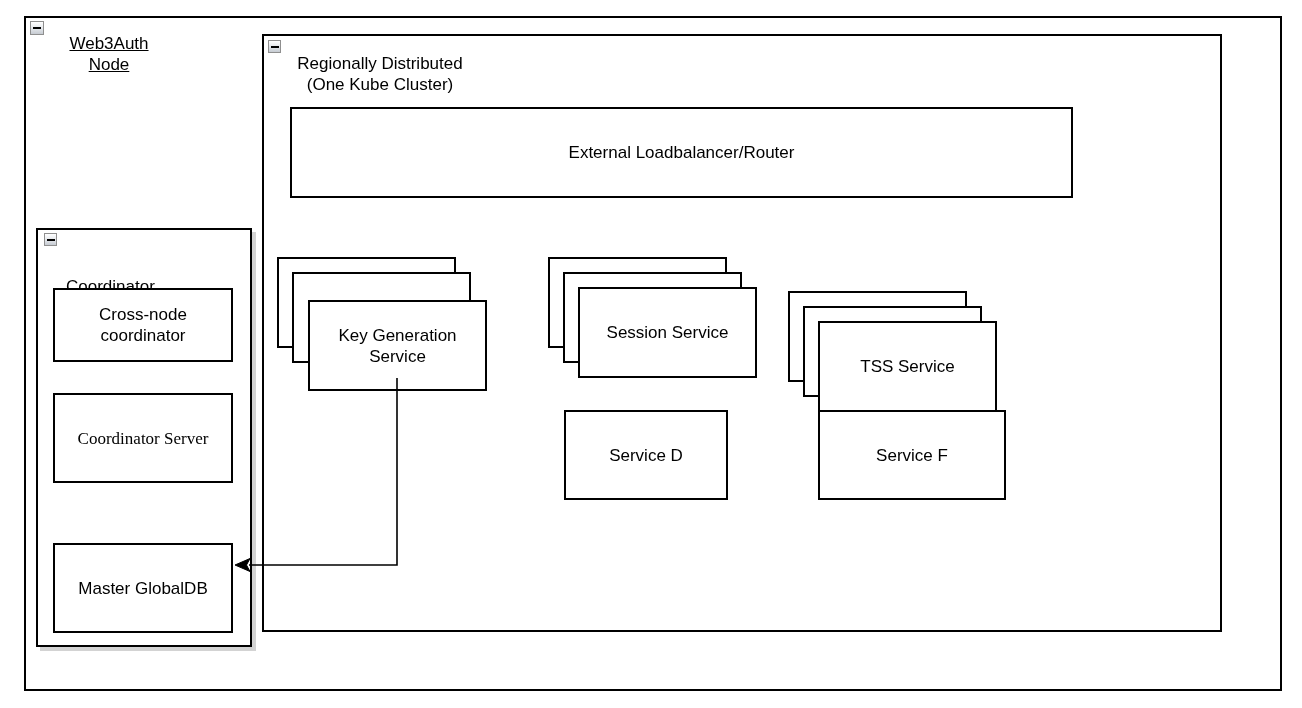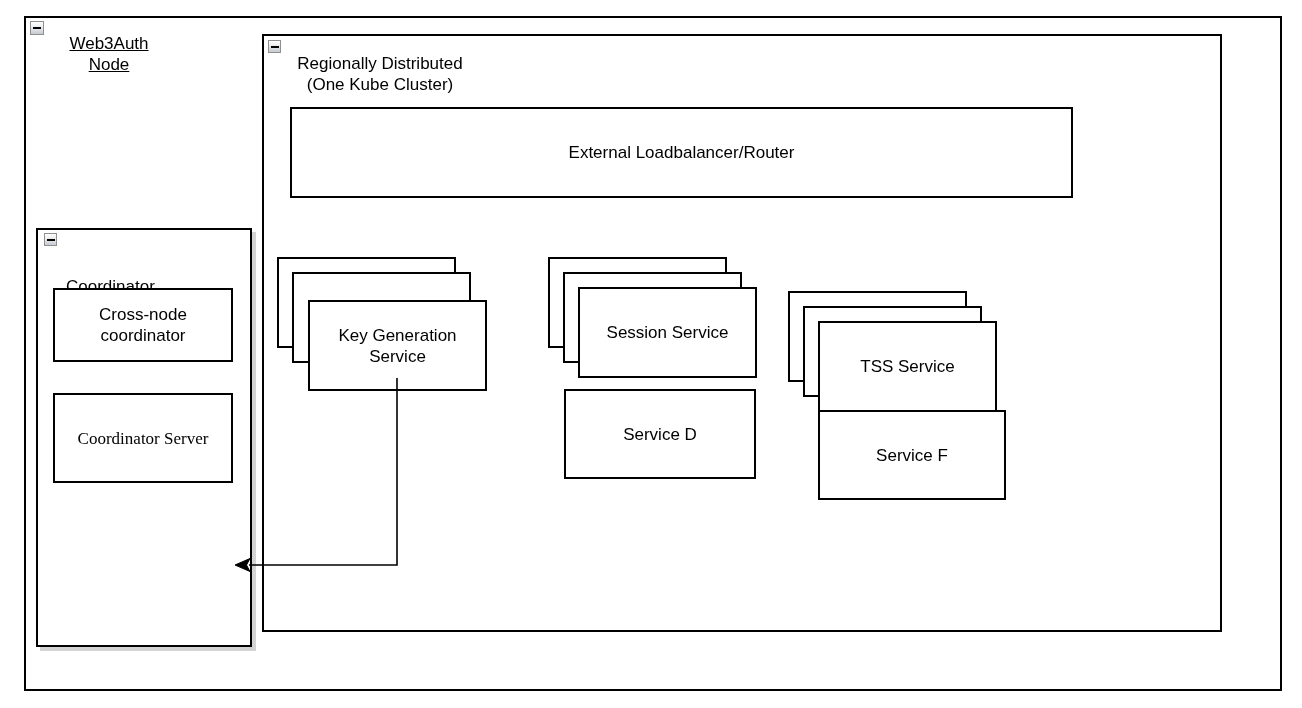--- a/index.html
+++ b/index.html
@@ -101,21 +101,21 @@
   </div>
 
   <div class="stack" style="left:788px; top:257px; width:210px; height:122px;margin-top:34px;">
     <div class="shape stack-box" style="left:0; top:0;"></div>
     <div class="shape stack-box" style="left:15px; top:15px;"></div>
     <div class="shape stack-box node-box" style="left:30px; top:30px;">
       <span>TSS Service</span>
     </div>
   </div>
 
-  <div class="shape node-box" style="left:564px; top:389px; width:192px; height:90px;">
+  <div class="shape node-box" style="left:564px; top:410px; width:164px; height:90px;">
     <span>Service D</span>
   </div>
 
   <div class="shape node-box" style="left:818px; top:410px; width:188px; height:90px;">
     <span>Service F</span>
   </div>
 
   <div class="shape" style="left:36px; top:228px; width:216px; height:419px; box-shadow:4px 4px 0 #d3d3d3;"></div>
   <div class="collapse-btn" style="left:44px; top:233px; width:13px; height:13px;">
     <span class="minus-bar"></span>
@@ -123,20 +123,23 @@
   <div class="container-label" style="left:66px; top:238px; text-align:left;margin-top:38px;">Coordinator</div>
 
   <div class="shape node-box" style="left:53px; top:288px; width:180px; height:74px; padding:0 24px;">
     <span>Cross-node coordinator</span>
   </div>
 
   <div class="shape node-box" style="left:53px; top:393px; width:180px; height:90px;font-family:Liberation Serif, serif;">
     <span>Coordinator Server</span>
   </div>
 
+  <div class="shape node-box" style="left:53px; top:543px; width:180px; height:90px;">
+    <span>Master GlobalDB</span>
+  </div>
 
   <svg class="edge-layer" viewBox="0 0 1302 708" xmlns="http://www.w3.org/2000/svg">
     <g>
       <path d="M 397 378 L 397 565 L 249 565" fill="none" stroke="#000000" stroke-width="1.6"></path>
       <path d="M 235 565 L 250 558.5 L 246.5 565 L 250 571.5 Z" fill="#000000" stroke="#000000" stroke-width="1"></path>
     </g>
   </svg>
 
 </div>
 

